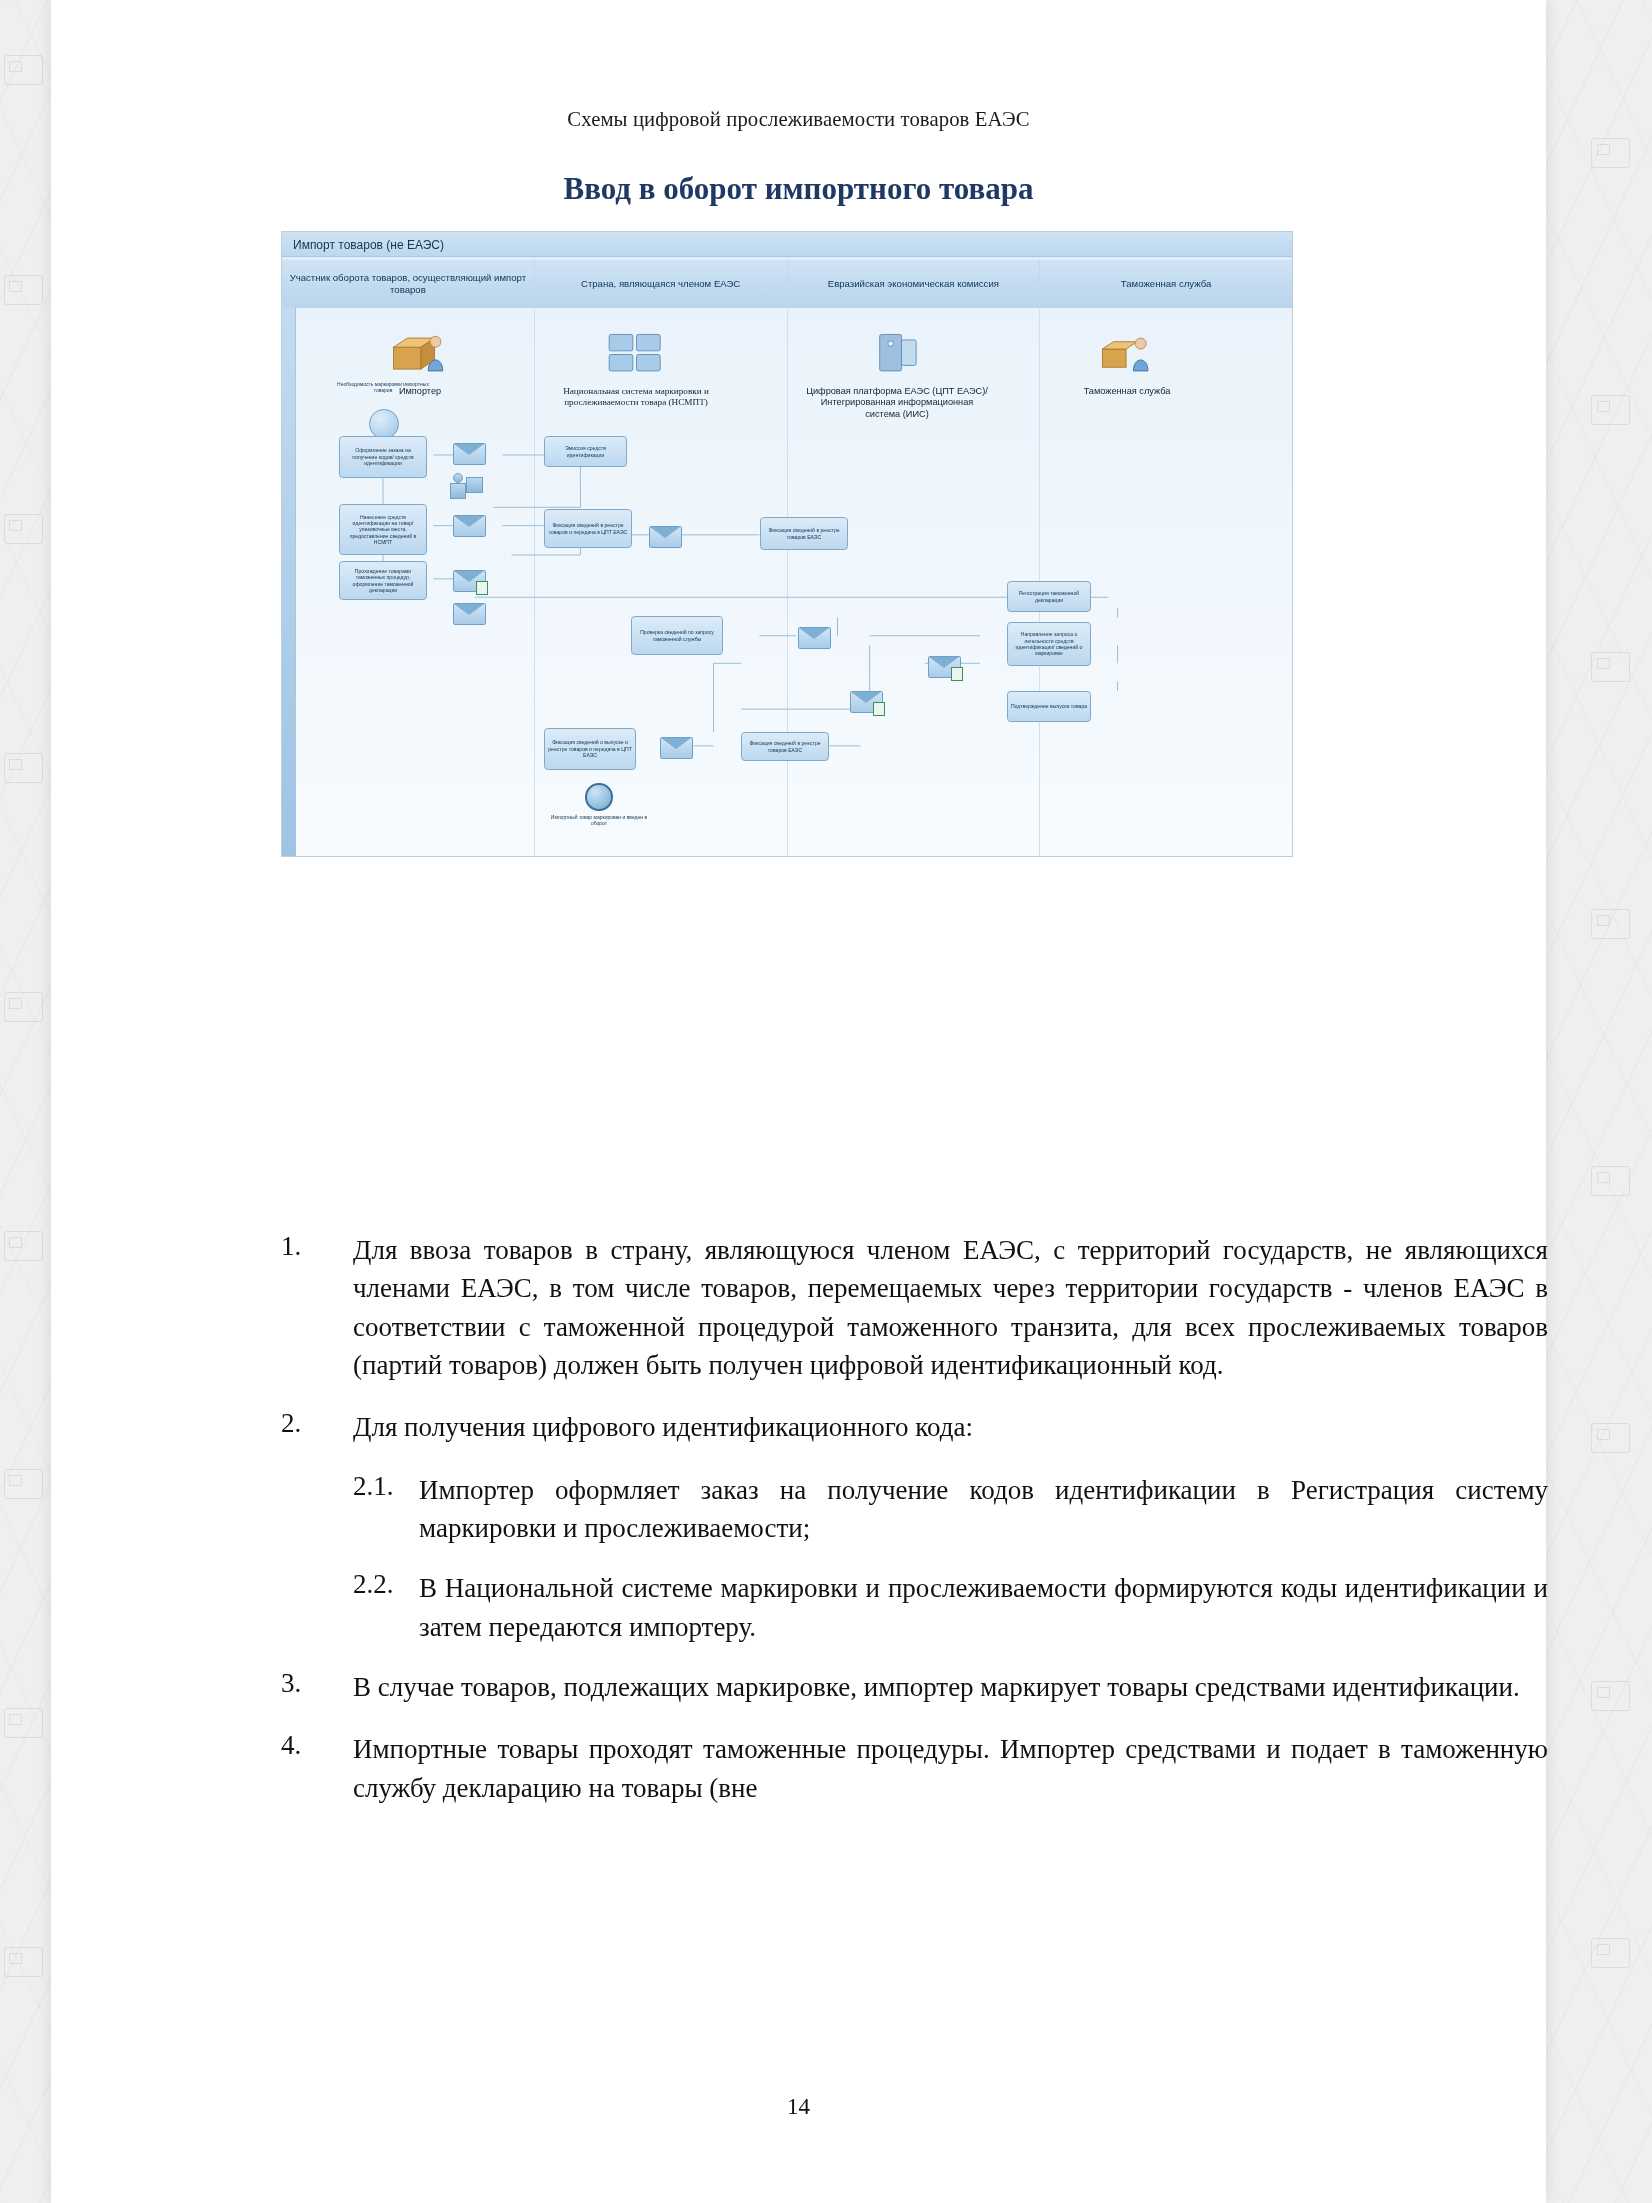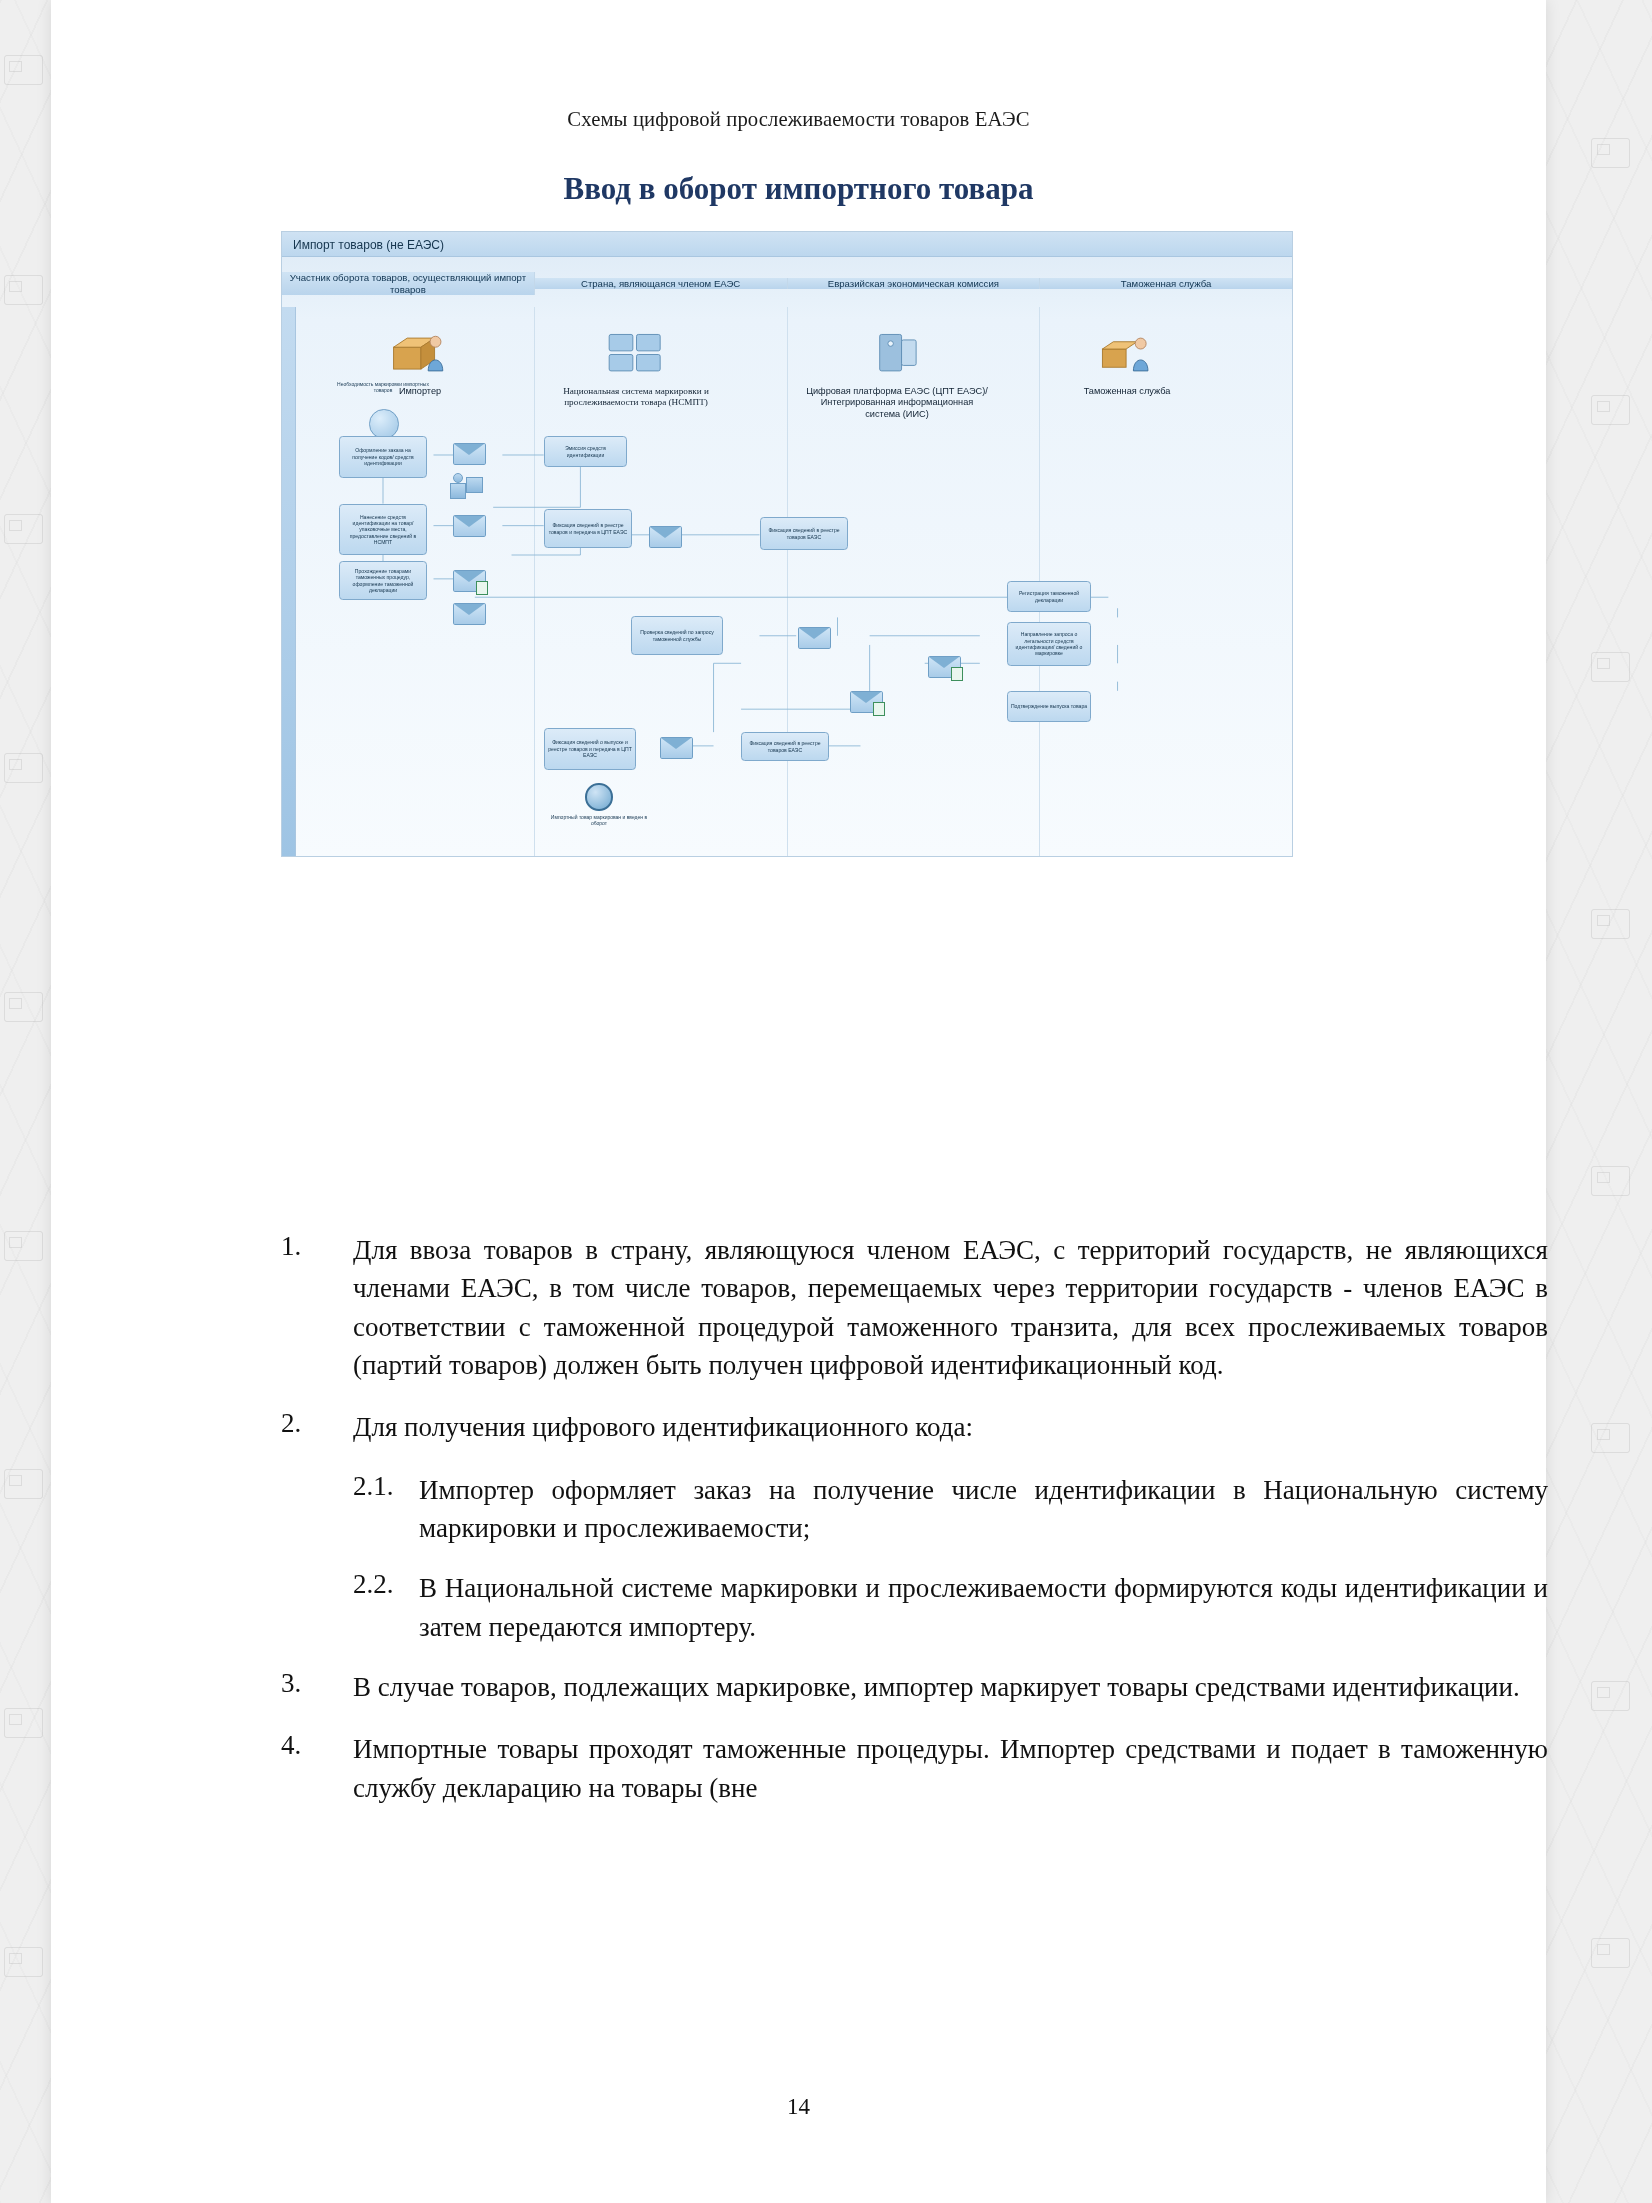--- a/index.html
+++ b/index.html
@@ -109,21 +109,20 @@
     font-size: 12px;
     padding: 6.4px 0 0 11px;
     box-sizing: border-box;
   }
   .lane-headers {
     position: absolute;
     left: 0; top: 27.5px;
     width: 100%;
     height: 48px;
     display: flex;
-    align-items: center;
   }
   .lane-header {
     flex: 1 1 0;
     border-right: 0.9px solid #c3d8ea;
     background: linear-gradient(180deg,#cfe3f4 0%,#b9d4ec 100%);
     color: #0f3350;
     font-family: "Liberation Sans", sans-serif;
     font-size: 9.6px;
     text-align: center;
     display: flex;
@@ -466,21 +465,21 @@
         <div class="txt">Для ввоза товаров в страну, являющуюся членом ЕАЭС, с территорий государств, не являющихся членами ЕАЭС, в том числе товаров, перемещаемых через территории государств - членов ЕАЭС в соответствии с таможенной процедурой таможенного транзита, для всех прослеживаемых товаров (партий товаров) должен быть получен цифровой идентификационный код.</div>
       </div>
 
       <div class="li">
         <div class="marker">2.</div>
         <div class="txt">Для получения цифрового идентификационного кода:</div>
       </div>
 
       <div class="li sub">
         <div class="marker">2.1.</div>
-        <div class="txt">Импортер оформляет заказ на получение числе идентификации в Национальную систему маркировки и прослеживаемости;</div>
+        <div class="txt">Импортер оформляет заказ на получение кодов идентификации в Регистрация систему маркировки и прослеживаемости;</div>
       </div>
 
       <div class="li sub">
         <div class="marker">2.2.</div>
         <div class="txt">В Национальной системе маркировки и прослеживаемости формируются коды идентификации и затем передаются импортеру.</div>
       </div>
 
       <div class="li">
         <div class="marker">3.</div>
         <div class="txt">В случае товаров, подлежащих маркировке, импортер маркирует товары средствами идентификации.</div>

